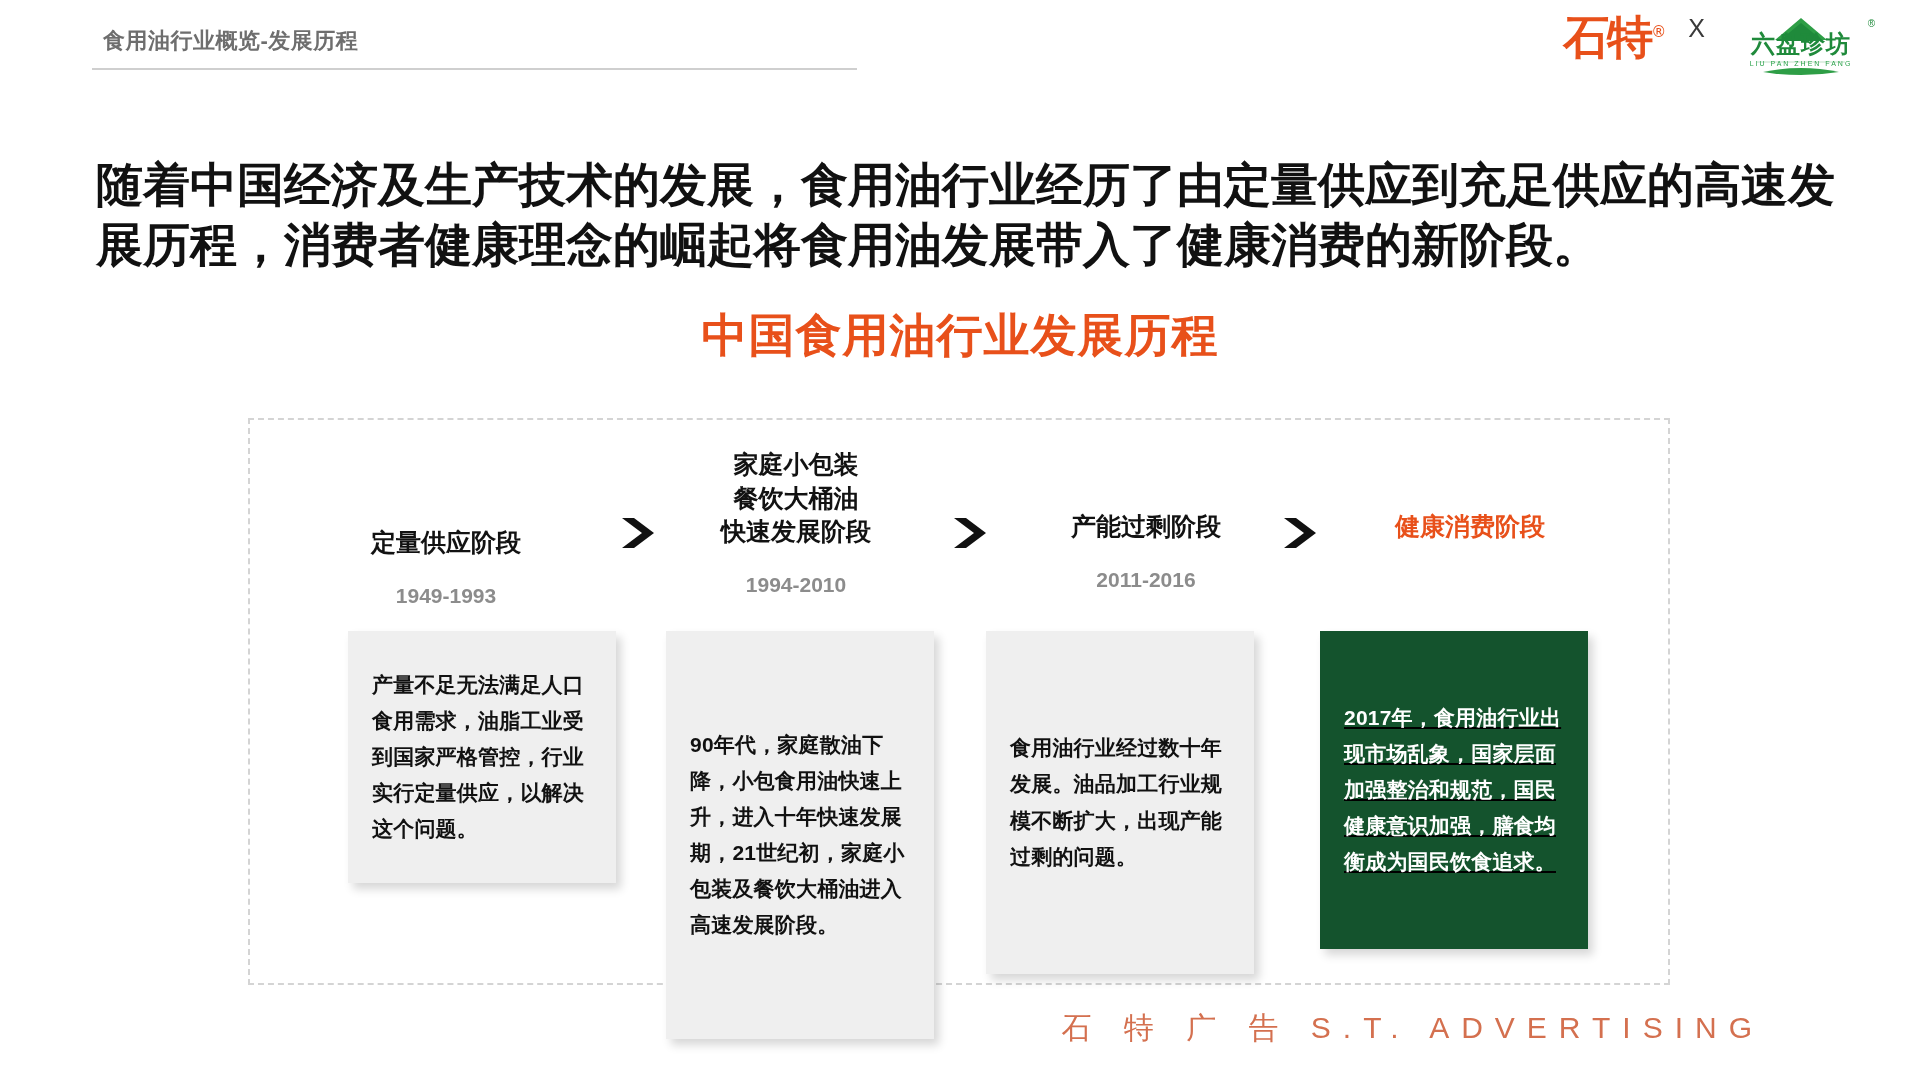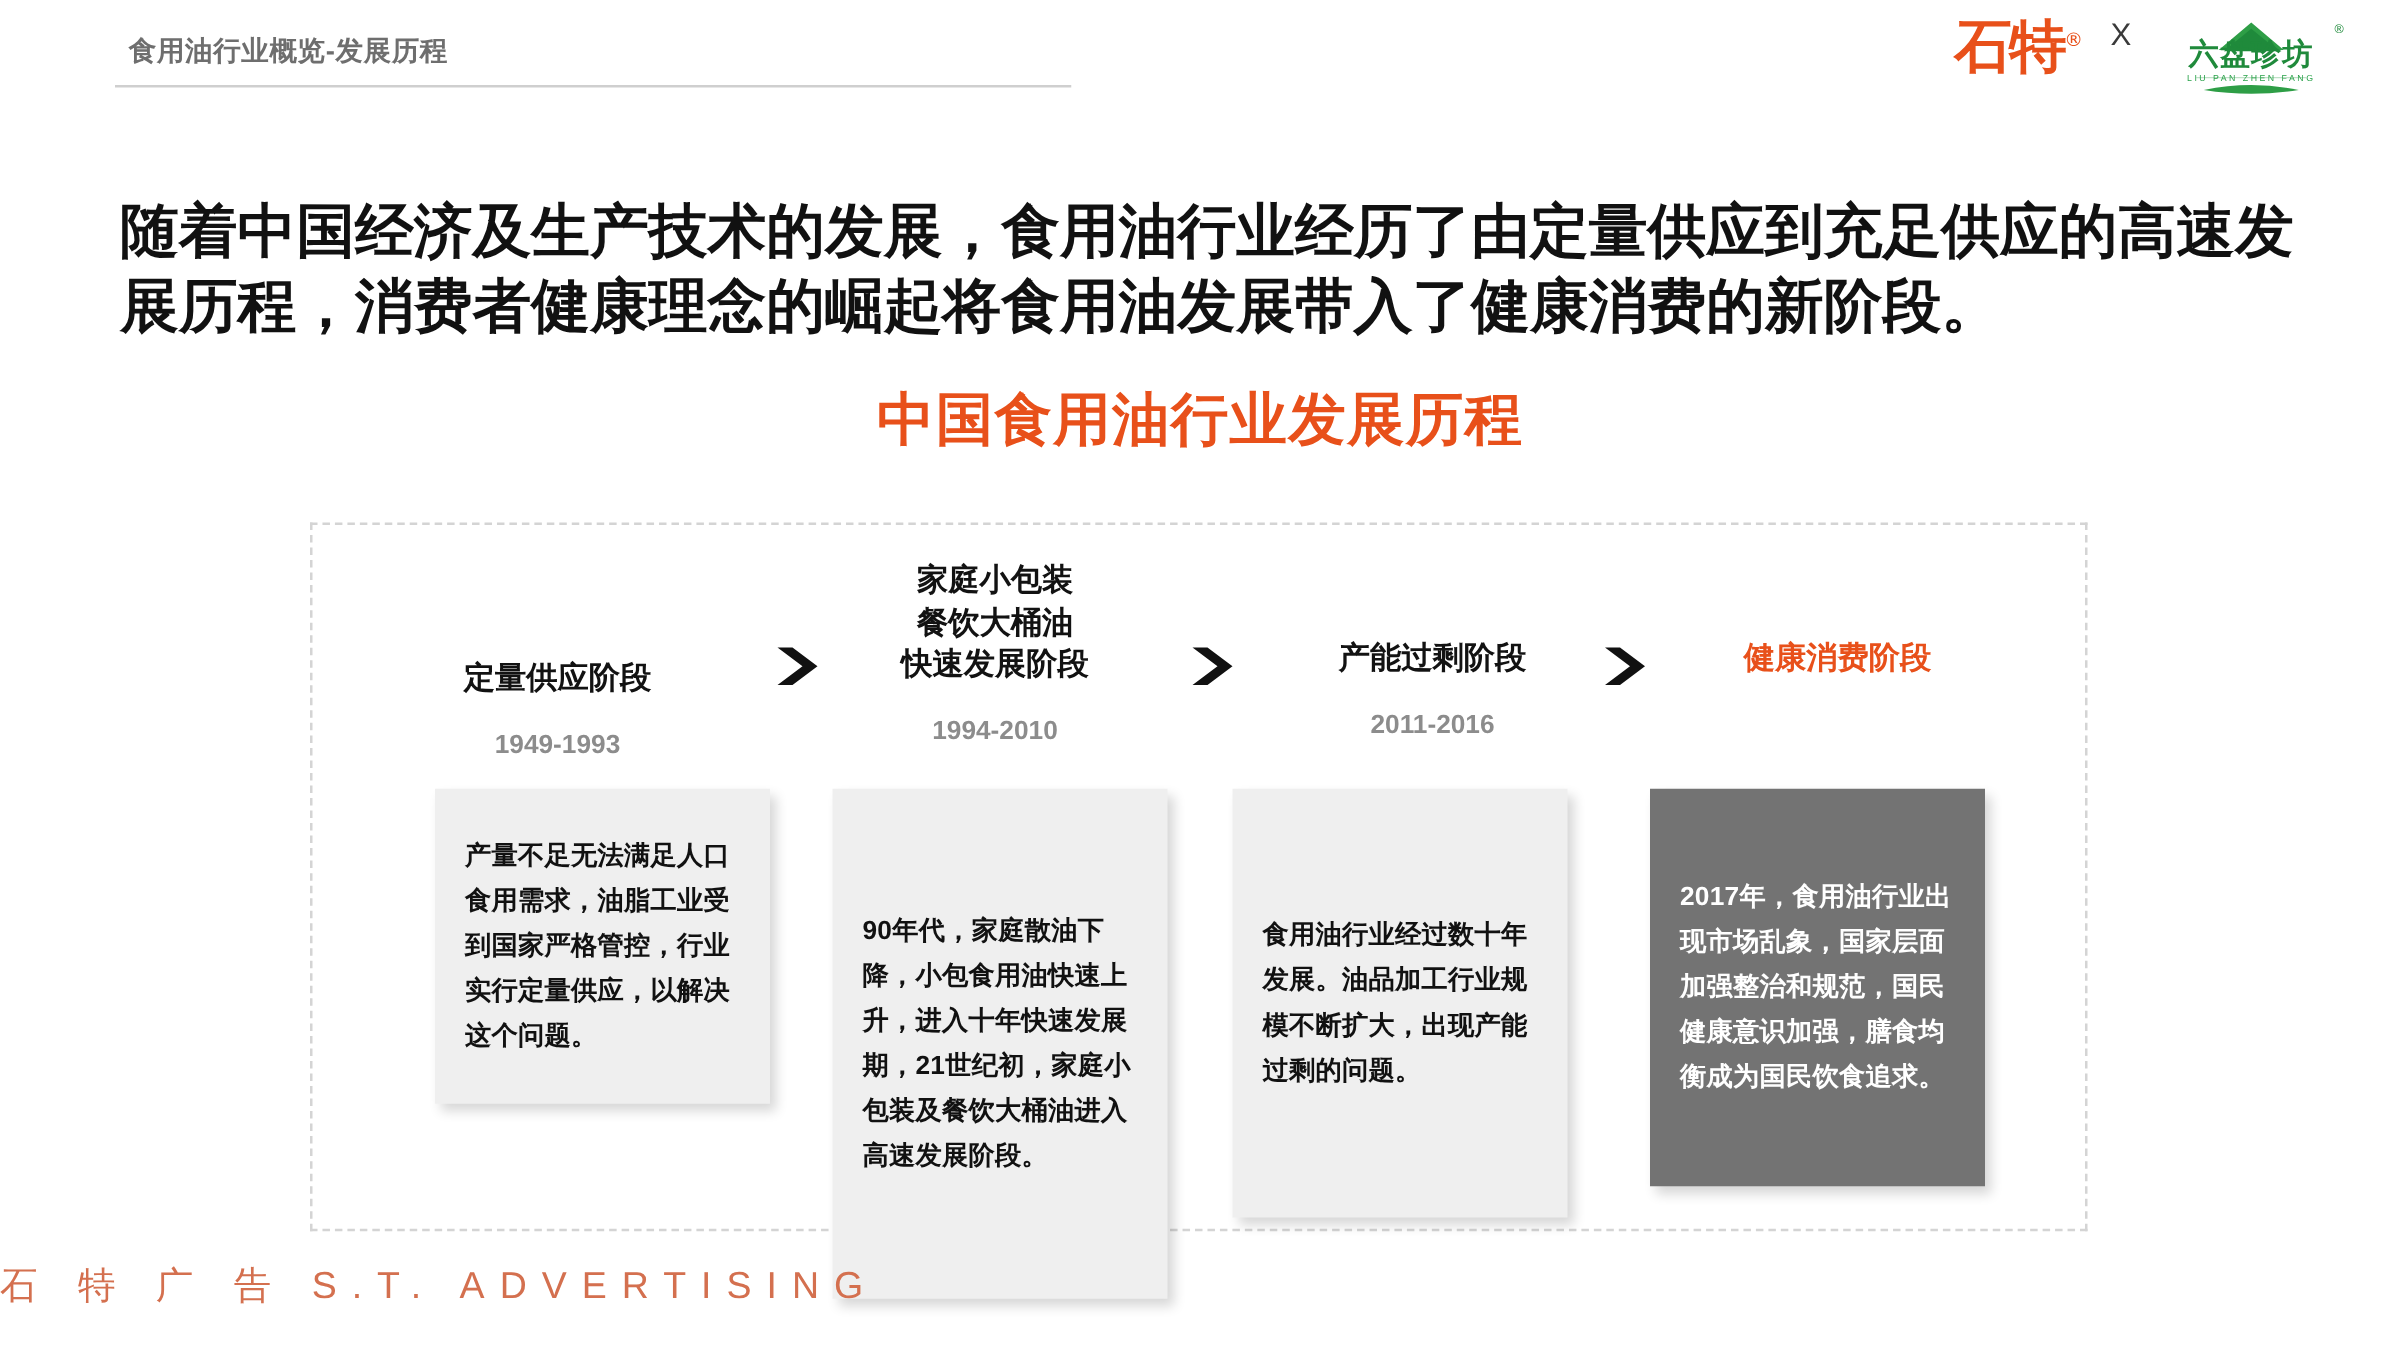--- a/index.html
+++ b/index.html
@@ -222,36 +222,37 @@
     align-items: center;
   }
   .card p {
     font-size: 21px;
     font-weight: bold;
     color: #111111;
     line-height: 1.72;
     letter-spacing: 0.2px;
   }
   .card.highlight {
-    background: #737373;
+    background: #14532d;
+    text-decoration: underline;
   }
   .card.highlight p { color: #ffffff; }
 
   .card-1 { left: 100px;  top: 213px; height: 252px; }
   .card-2 { left: 418px; top: 213px; height: 408px; }
   .card-3 { left: 738px; top: 213px; height: 343px; }
   .card-4 { left: 1072px; top: 213px; height: 318px; }
 
   
   .footer {
     position: absolute;
     left: 0;
     top: 1008px;
     width: 1764px;
-    text-align: left;
+    text-align: right;
     font-size: 30px;
     color: #d4704f;
     letter-spacing: 12px;
     font-weight: 300;
   }
 </style>
 </head>
 <body>
 
 <div class="slide">

